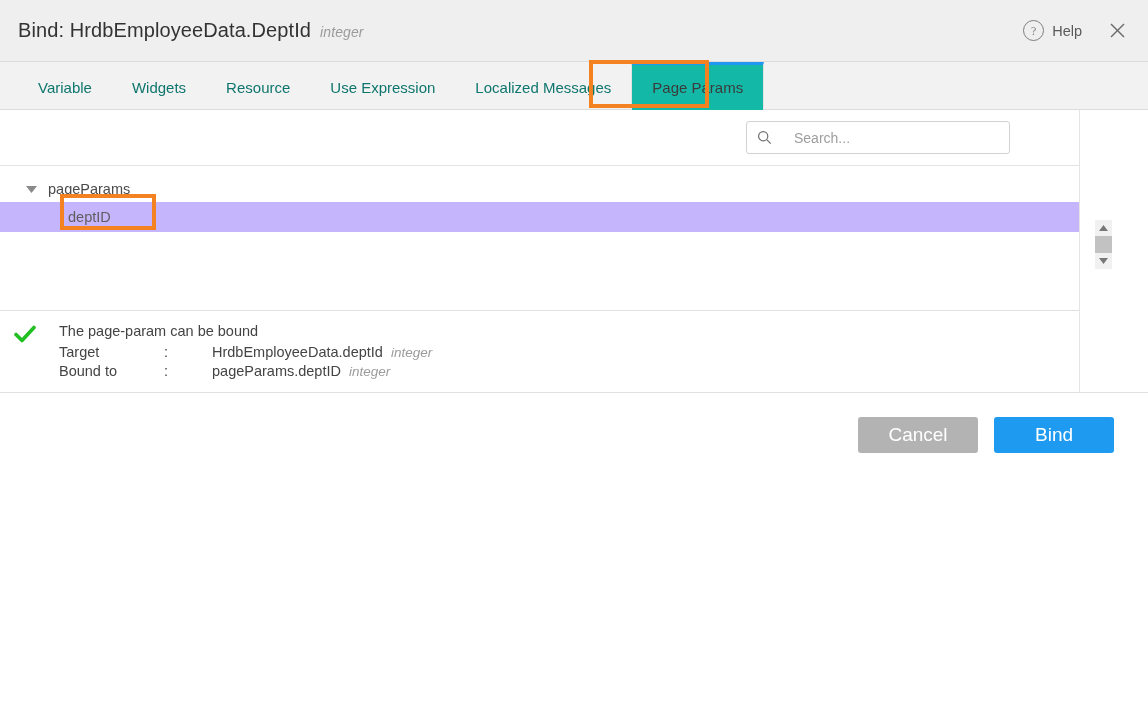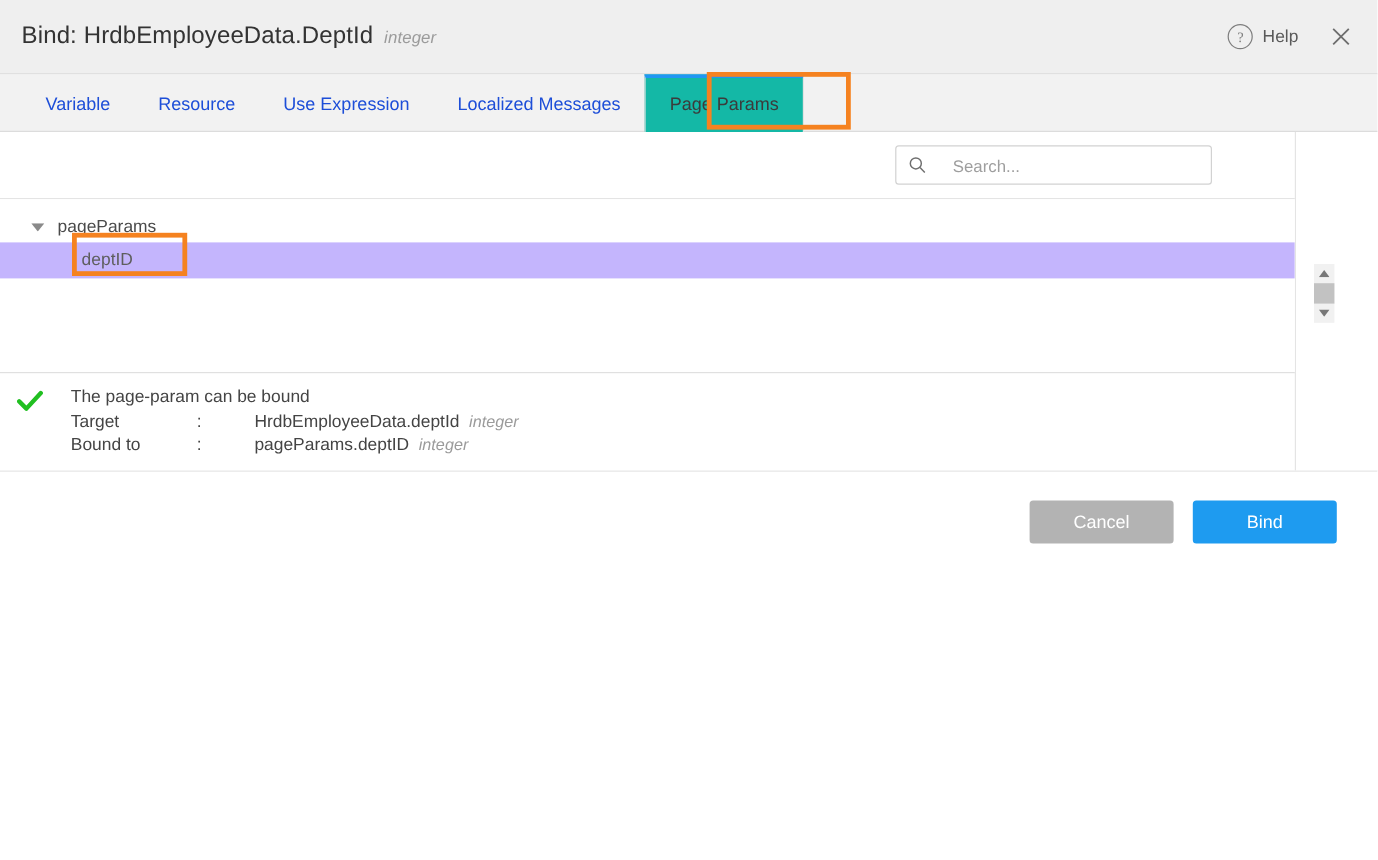--- a/index.html
+++ b/index.html
@@ -97,21 +97,21 @@
     padding-left: 18px;
     box-sizing: border-box;
     flex: 0 0 auto;
     position: relative;
   }
   .tab {
     display: flex;
     align-items: center;
     padding: 0 20px;
     font-size: 15px;
-    color: #1d4ed8;
+    color: #0f766e;
     cursor: pointer;
     box-sizing: border-box;
     border-top: 3px solid transparent;
     white-space: nowrap;
   }
   .tab.active {
     background: #14b8a6;
     color: #3b3b3b;
     border-top: 3px solid #2196f3;
     border-left: 1px solid #e2e2e2;
@@ -264,21 +264,21 @@
     box-sizing: border-box;
     gap: 16px;
     background: #ffffff;
   }
   .btn {
     height: 36px;
     min-width: 120px;
     border: none;
     border-radius: 3px;
     font-family: "Liberation Sans", sans-serif;
-    font-size: 15px;
+    font-size: 19px;
     color: #ffffff;
     cursor: pointer;
     padding: 0 22px;
   }
   .btn-cancel { background: #b3b3b3; }
   .btn-bind   { background: #1e9bf0; }
 
   
   .scroll-rail {
     position: absolute;
@@ -325,20 +325,23 @@
           <line x1="2" y1="2" x2="15" y2="15" stroke="#6d6d6d" stroke-width="1.5"></line>
           <line x1="15" y1="2" x2="2" y2="15" stroke="#6d6d6d" stroke-width="1.5"></line>
         </svg>
       </div>
     </div>
   </div>
 
   <div class="tabstrip">
     <div class="tab">
       <span>Variable</span>
+    </div>
+    <div class="tab">
+      <span>Widgets</span>
     </div>
     <div class="tab">
       <span>Resource</span>
     </div>
     <div class="tab">
       <span>Use Expression</span>
     </div>
     <div class="tab">
       <span>Localized Messages</span>
     </div>

